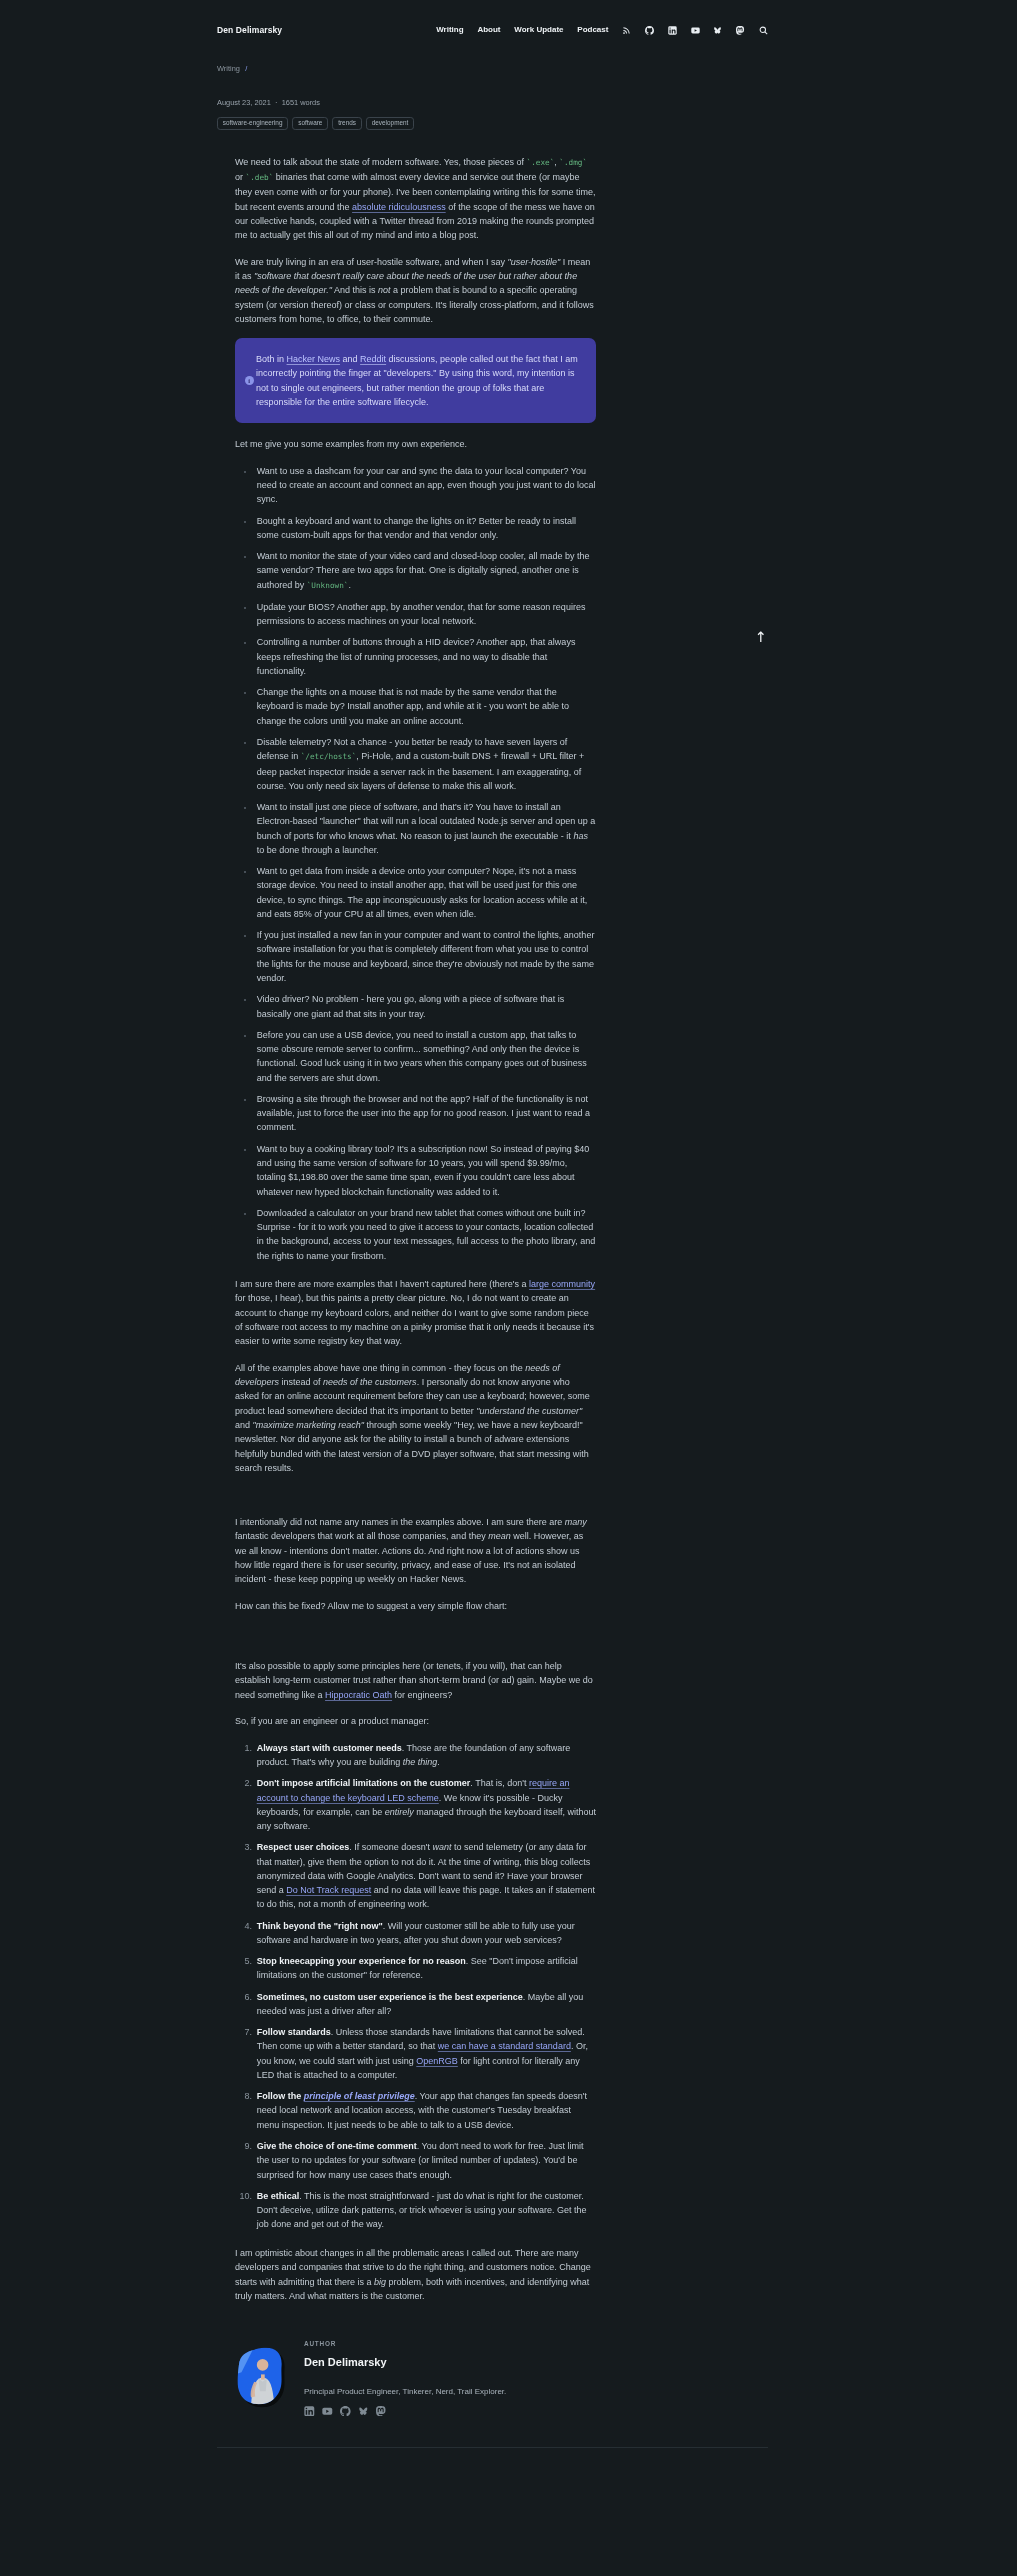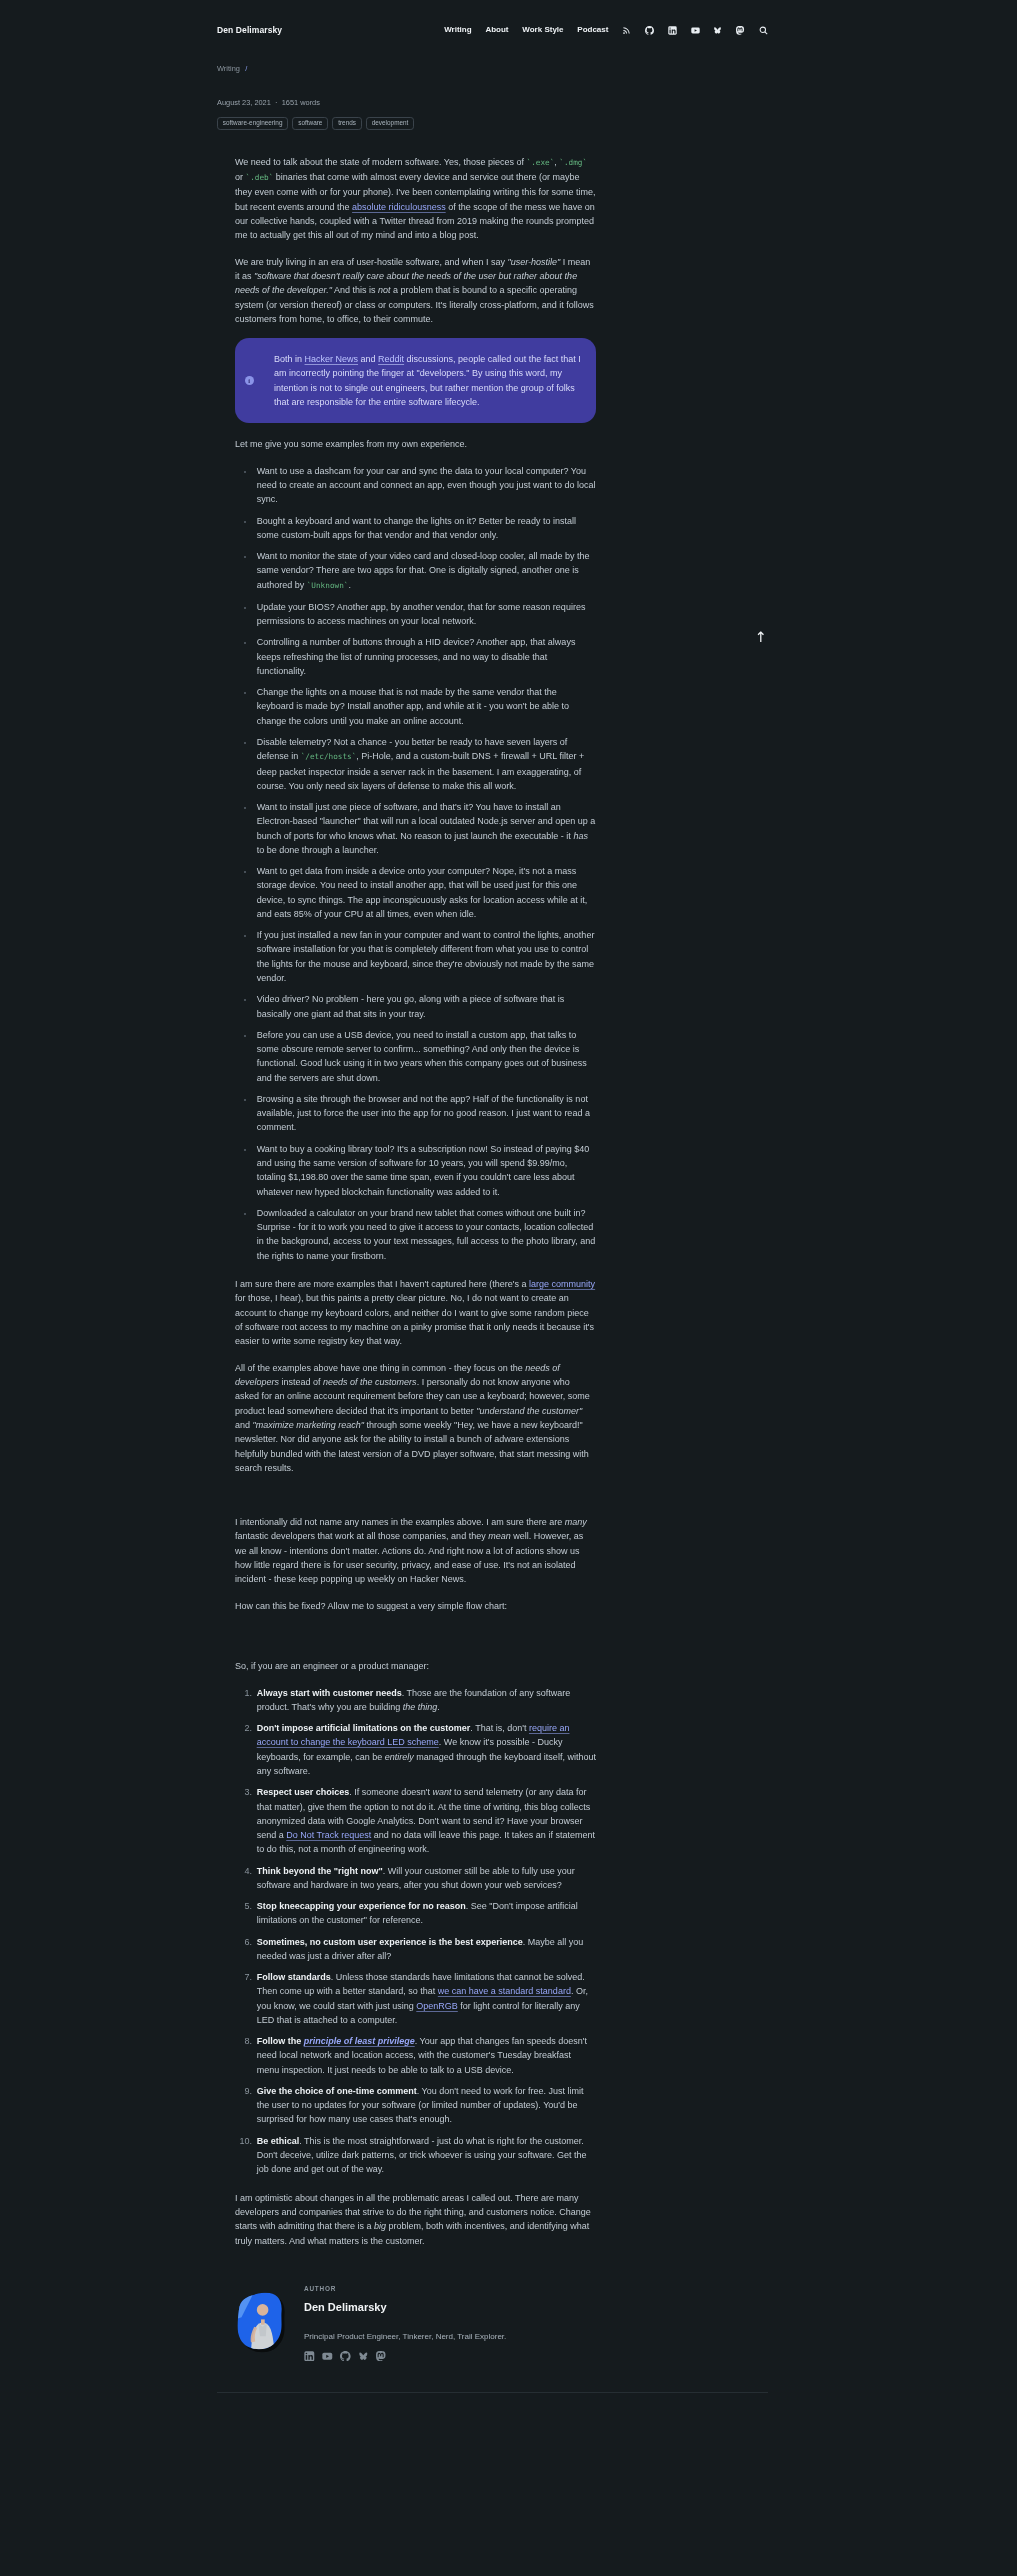--- a/index.html
+++ b/index.html
@@ -36,22 +36,22 @@
   article p { margin-bottom:12.2px; }
   article em { font-style:italic; }
   article strong { color:#eef2f5; font-weight:700; }
   article code {
     font-family:"DejaVu Sans Mono", monospace;
     font-size:7.7px; color:#63b47f;
   }
   a.inline-link { color:#98a7f8; text-decoration:underline; text-decoration-color:rgba(152,167,248,.55); text-underline-offset:1.6px; }
   a.inline-link.strong-link { font-weight:700;font-style:italic; }
   .callout {
-    background:#403c9f; border-radius:14px; padding:13.8px 15px 13.8px 9.5px;
-    margin:2.1px 0 14.3px 0; display:flex; gap:20px; align-items:center; color:#d9dcfa;
+    background:#403c9f; border-radius:7px; padding:13.8px 15px 13.8px 9.5px;
+    margin:2.1px 0 14.3px 0; display:flex; gap:2px; align-items:center; color:#d9dcfa;
   }
   .callout p { margin:0; color:#d9dcfa; }
   .callout a.inline-link { color:#bcc4ff; text-decoration-color:rgba(200,208,255,.6); }
   .callout .info-ic { flex:0 0 9.5px; width:9.5px; height:9.5px; border-radius:50%; background:#8a93e8; color:#2c2a6e;
     font-size:6.4px; font-weight:700; display:flex; align-items:center; justify-content:center; font-family:"Liberation Serif", serif; }
   article ul, article ol { margin:0 0 14.3px 0; padding-left:19.6px; }
   article li { margin-bottom:6.9px; padding-left:2.1px; }
   article ul li::marker { color:#57626b; font-size:7.4px; }
   article ol li::marker { color:#8b959e; }
   .gap-block { width:100%; }
@@ -77,21 +77,21 @@
 <body>
 
 <div class="container">
 
   <header class="site">
     <a class="logo" href="#">Den Delimarsky</a>
     <div class="nav-right">
       <nav id="main-nav" style="display: flex; gap: 13.8px;">
           <a class="nav-link" href="#">Writing</a>
           <a class="nav-link" href="#">About</a>
-          <a class="nav-link" href="#">Work Style</a>
+          <a class="nav-link" href="#">Work Update</a>
           <a class="nav-link" href="#">Podcast</a>
         </nav>
       <span class="icon-btn stroke">
         <svg viewBox="0 0 16 16">
             <path d="M2.5 3.2a10.3 10.3 0 0 1 10.3 10.3"></path>
             <path d="M2.5 8a5.5 5.5 0 0 1 5.5 5.5"></path>
             <circle cx="3.6" cy="12.6" r="1.5" fill="currentColor" stroke="none"></circle>
           </svg>
       </span>
       <span class="icon-btn">
@@ -173,20 +173,21 @@
         <li>Browsing a site through the browser and not the app? Half of the functionality is not available, just to force the user into the app for no good reason. I just want to read a comment.</li>
         <li>Want to buy a cooking library tool? It's a subscription now! So instead of paying $40 and using the same version of software for 10 years, you will spend $9.99/mo, totaling $1,198.80 over the same time span, even if you couldn't care less about whatever new hyped blockchain functionality was added to it.</li>
         <li>Downloaded a calculator on your brand new tablet that comes without one built in? Surprise - for it to work you need to give it access to your contacts, location collected in the background, access to your text messages, full access to the photo library, and the rights to name your firstborn.</li>
       </ul>
       <p>I am sure there are more examples that I haven't captured here (there's a <a href="#" class="inline-link">large community</a> for those, I hear), but this paints a pretty clear picture. No, I do not want to create an account to change my keyboard colors, and neither do I want to give some random piece of software root access to my machine on a pinky promise that it only needs it because it's easier to write some registry key that way.</p>
       <p>All of the examples above have one thing in common - they focus on the <em>needs of developers</em> instead of <em>needs of the customers</em>. I personally do not know anyone who asked for an online account requirement before they can use a keyboard; however, some product lead somewhere decided that it's important to better <em>"understand the customer"</em> and <em>"maximize marketing reach"</em> through some weekly "Hey, we have a new keyboard!" newsletter. Nor did anyone ask for the ability to install a bunch of adware extensions helpfully bundled with the latest version of a DVD player software, that start messing with search results.</p>
       <div class="gap-block" style="height: 27.6px;"></div>
       <p>I intentionally did not name any names in the examples above. I am sure there are <em>many</em> fantastic developers that work at all those companies, and they <em>mean</em> well. However, as we all know - intentions don't matter. Actions do. And right now a lot of actions show us how little regard there is for user security, privacy, and ease of use. It's not an isolated incident - these keep popping up weekly on Hacker News.</p>
       <p>How can this be fixed? Allow me to suggest a very simple flow chart:</p>
       <div class="gap-block" style="height: 34px;"></div>
+      <p>It's also possible to apply some principles here (or tenets, if you will), that can help establish long-term customer trust rather than short-term brand (or ad) gain. Maybe we do need something like a <a href="#" class="inline-link">Hippocratic Oath</a> for engineers?</p>
       <p>So, if you are an engineer or a product manager:</p>
       <ol>
         <li><strong>Always start with customer needs</strong>. Those are the foundation of any software product. That's why you are building <em>the thing</em>.</li>
         <li><strong>Don't impose artificial limitations on the customer</strong>. That is, don't <a href="#" class="inline-link">require an account to change the keyboard LED scheme</a>. We know it's possible - Ducky keyboards, for example, can be <em>entirely</em> managed through the keyboard itself, without any software.</li>
         <li><strong>Respect user choices</strong>. If someone doesn't <em>want</em> to send telemetry (or any data for that matter), give them the option to not do it. At the time of writing, this blog collects anonymized data with Google Analytics. Don't want to send it? Have your browser send a <a href="#" class="inline-link">Do Not Track request</a> and no data will leave this page. It takes an if statement to do this, not a month of engineering work.</li>
         <li><strong>Think beyond the "right now"</strong>. Will your customer still be able to fully use your software and hardware in two years, after you shut down your web services?</li>
         <li><strong>Stop kneecapping your experience for no reason</strong>. See "Don't impose artificial limitations on the customer" for reference.</li>
         <li><strong>Sometimes, no custom user experience is the best experience</strong>. Maybe all you needed was just a driver after all?</li>
         <li><strong>Follow standards</strong>. Unless those standards have limitations that cannot be solved. Then come up with a better standard, so that <a href="#" class="inline-link">we can have a standard standard</a>. Or, you know, we could start with just using <a href="#" class="inline-link">OpenRGB</a> for light control for literally any LED that is attached to a computer.</li>
         <li><strong>Follow the </strong><a href="#" class="inline-link strong-link">principle of least privilege</a>. Your app that changes fan speeds doesn't need local network and location access, with the customer's Tuesday breakfast menu inspection. It just needs to be able to talk to a USB device.</li>

